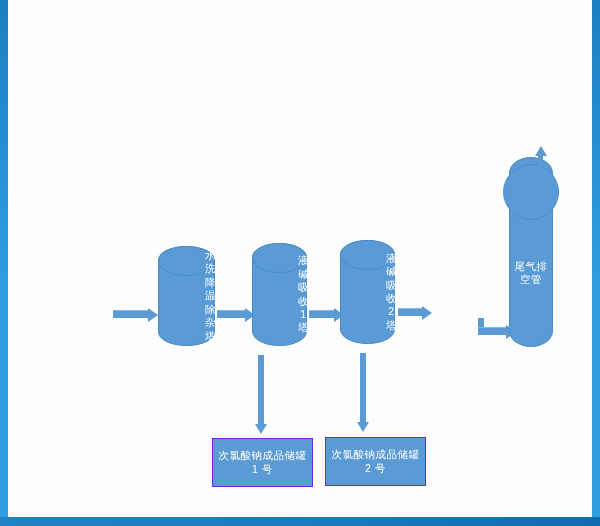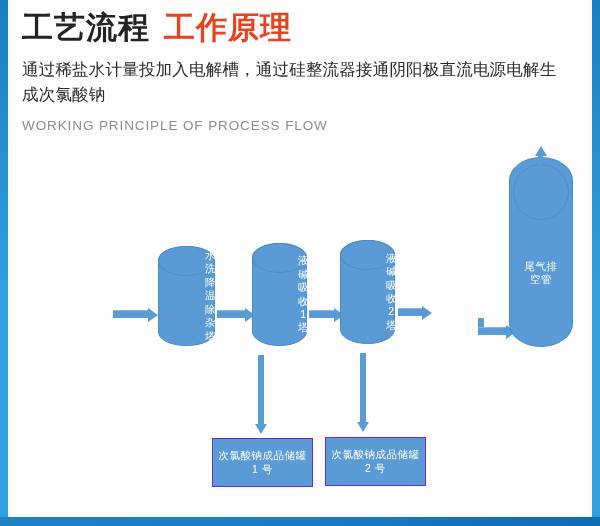--- a/index.html
+++ b/index.html
@@ -206,27 +206,20 @@
 </style>
 </head>
 <body>
 
 <div id="page">
 
   <div class="edge-bar edge-left"></div>
   <div class="edge-bar edge-right"></div>
   <div class="edge-bar edge-bottom"></div>
 
-  <div class="header">
-    <div class="title-line">
-      <span class="title-dark">工艺流程</span><span class="title-accent">工作原理</span>
-    </div>
-    <div class="subtitle">通过稀盐水计量投加入电解槽，通过硅整流器接通阴阳极直流电源电解生成次氯酸钠</div>
-    <div class="eyebrow">WORKING PRINCIPLE OF PROCESS FLOW</div>
-  </div>
 
   <div class="diagram">
 
 
     <div class="arrow-h" style="left:113px; top:310px; width:36px;"></div>
 
     <div class="node node-cyl" style="left:158px; top:246px; width:57px; height:100px;">
       <div class="cyl-cap"></div>
       <span class="cyl-label" style="white-space:pre-line;">水洗降
 温除杂
@@ -248,21 +241,21 @@
       <span class="cyl-label" style="white-space:pre-line;">液碱吸
 收 2 塔</span>
     </div>
 
     <div class="arrow-h" style="left:398px; top:308px; width:25px;"></div>
 
 
     <div class="elbow" style="left:478px; top:318px; width:6px; height:16px;"></div>
     <div class="arrow-h" style="left:478px; top:327px; width:29px;"></div>
 
-    <div class="node node-capsule" style="left:509px; top:157px; width:64px; height:190px;">
+    <div class="node node-capsule" style="left:509px; top:157px; width:44px; height:190px;">
       <div class="cap-circle"></div>
       <span class="cap-label" style="white-space:pre-line; margin-top:42px;">尾气排
 空管</span>
     </div>
 
     <div class="arrow-up" style="left:538px; top:155px; height:48px;"></div>
 
     <div class="arrow-v" style="left:258px; top:355px; height:70px;"></div>
 
     <div class="arrow-v" style="left:360px; top:353px; height:70px;"></div>

